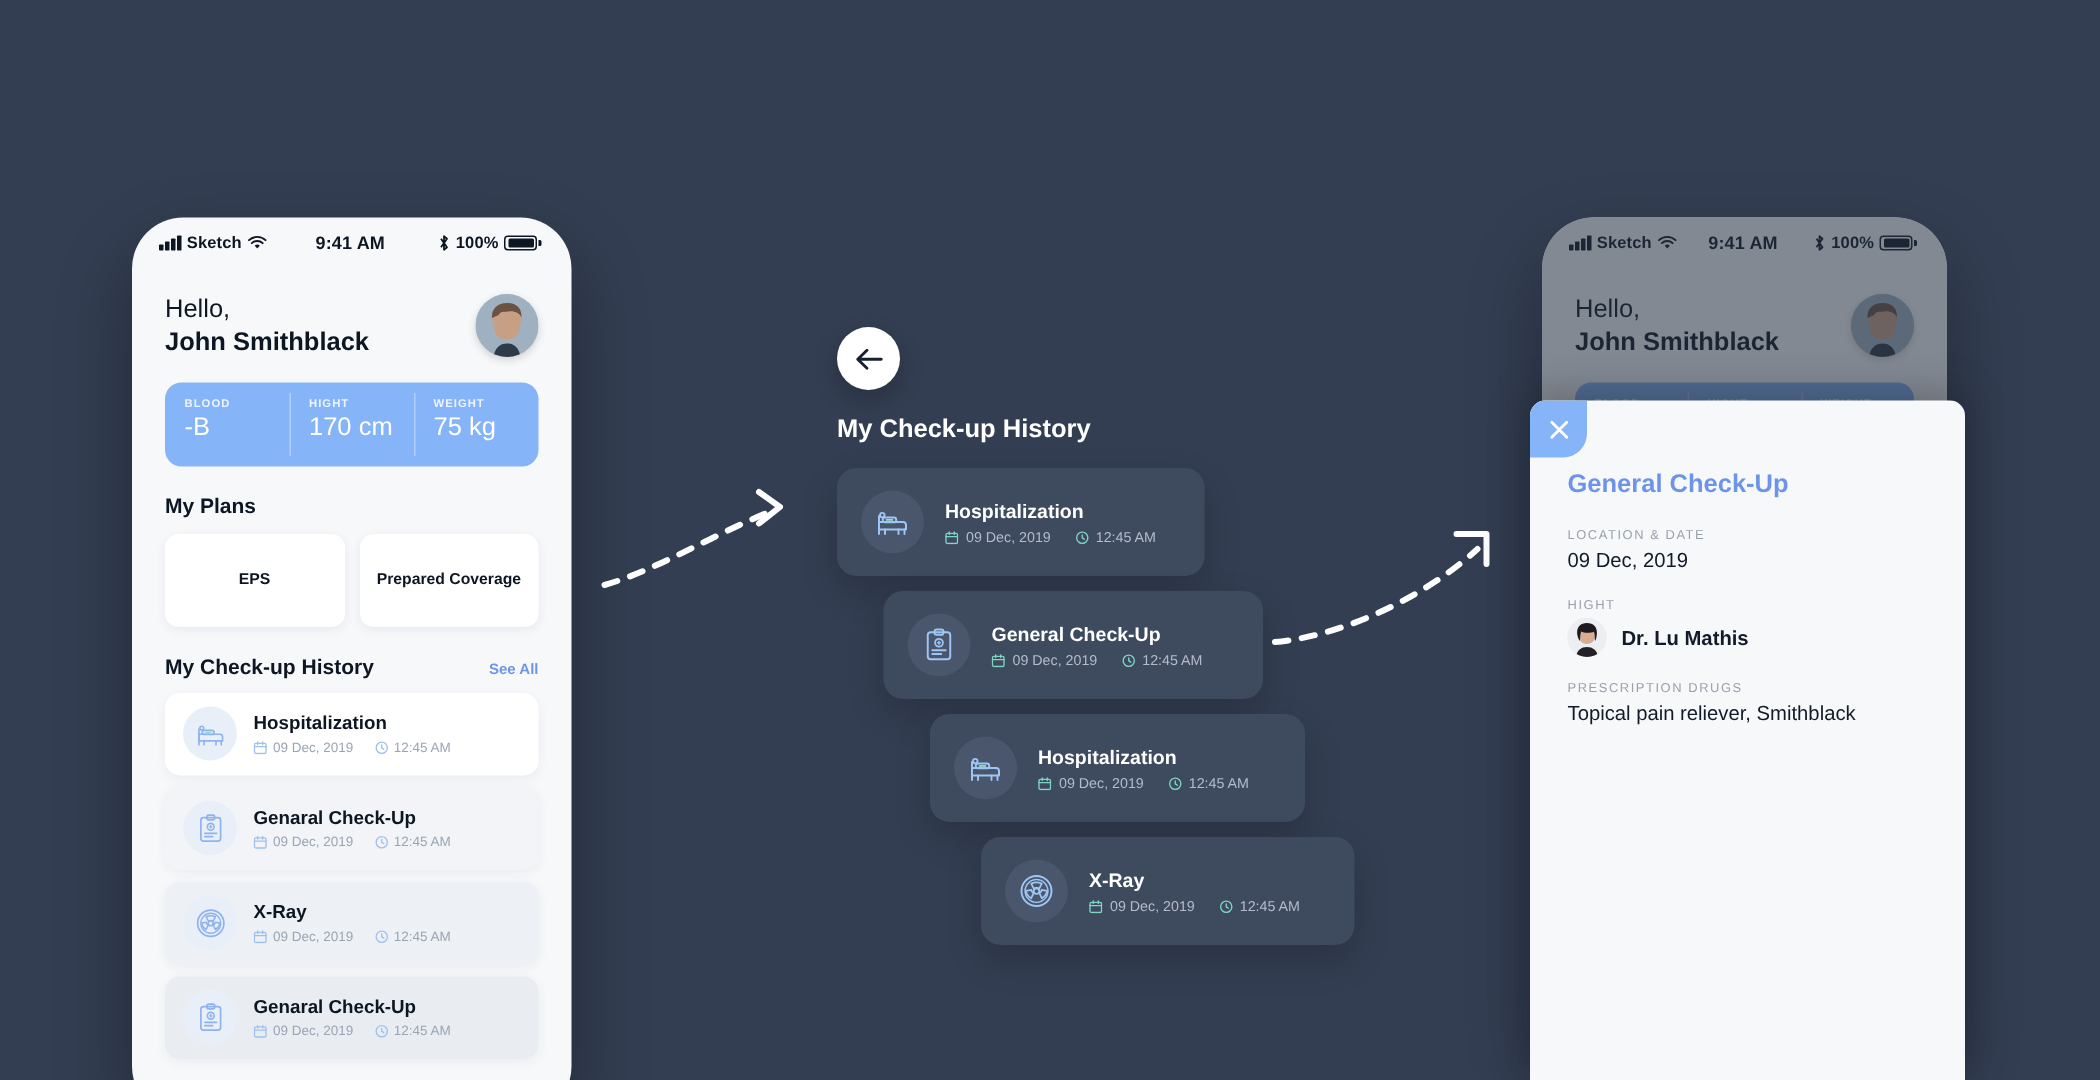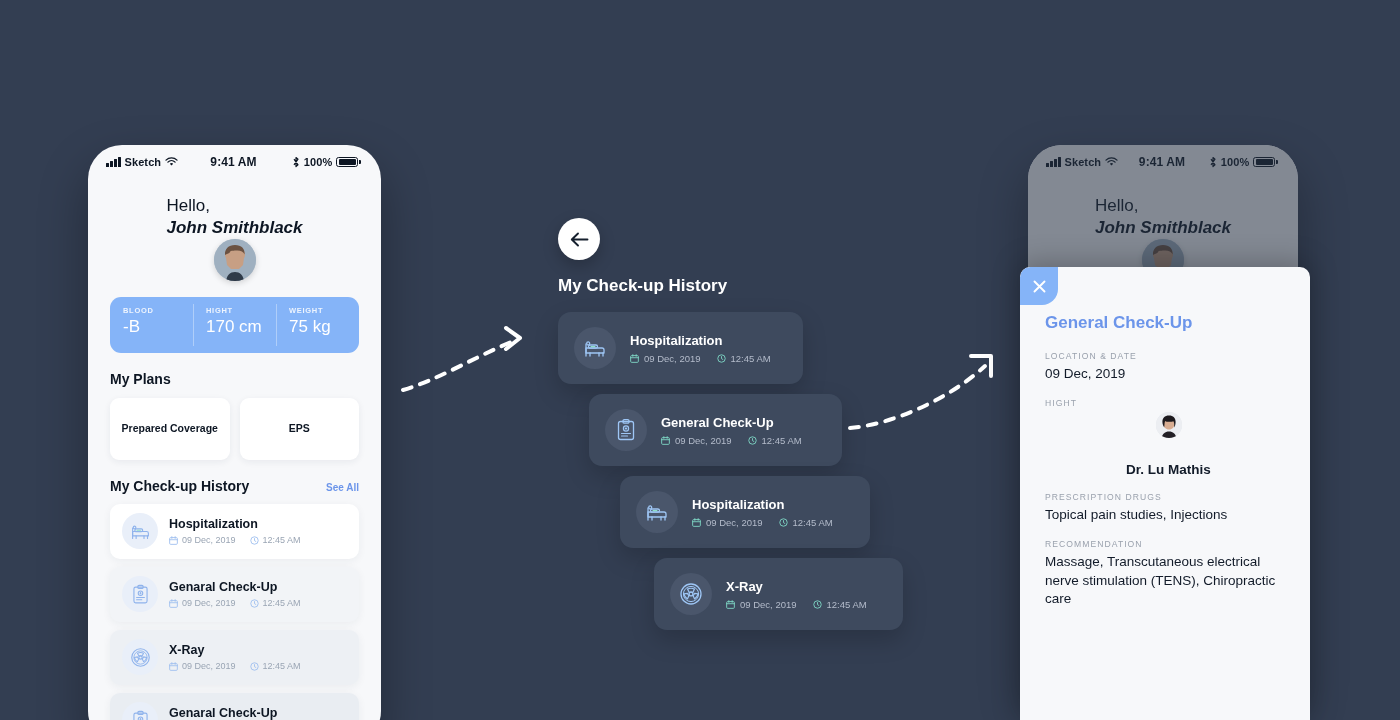--- a/index.html
+++ b/index.html
@@ -36,23 +36,23 @@
   .bars i { display: block; width: 2.5px; background: #0d1623; border-radius: .5px; }
   .bars i:nth-child(1){height:3.5px} .bars i:nth-child(2){height:5.5px}
   .bars i:nth-child(3){height:7.5px} .bars i:nth-child(4){height:9.5px}
   .batt { display: inline-flex; align-items: center; gap: 1px; }
   .batt .body { width: 22px; height: 10px; border: 1.4px solid #0d1623; border-radius: 2.6px; padding: 1.2px; }
   .batt .body span { display: block; height: 100%; width: 100%; background: #0d1623; border-radius: 1px; }
   .batt .cap { width: 1.6px; height: 4px; background: #0d1623; border-radius: 0 1px 1px 0; }
 
   
   .greet-row { display: flex; align-items: center; justify-content: space-between;
-               padding: 16px 22px 0 22px; flex-direction: column; }
+               padding: 16px 22px 0 22px; }
   .greet { font-size: 17px; color: #0d1623; line-height: 1.28; }
-  .greet .bold { font-weight: bold; display: block; font-style: italic; }
+  .greet .bold { font-weight: bold; display: block; }
   .avatar {
     width: 42px; height: 42px; border-radius: 50%; overflow: hidden; flex: none;
     background: #b9c6d3; position: relative;
     box-shadow: 0 2px 6px rgba(0,0,0,.16);
   }
   .avatar svg { display: block; width: 100%; height: 100%; }
 
   
   .vitals {
     margin: 16px 22px 0 22px; border-radius: 11px; display: flex;
@@ -141,21 +141,21 @@
   .modal-close {
     position: absolute; left: 0; top: 0; width: 38px; height: 38px;
     border-radius: 10px 0 16px 0;
     display: flex; align-items: center; justify-content: center; cursor: pointer;
   }
   .modal-title { position: absolute; left: 25px; top: 46px; font-size: 17px; font-weight: bold; }
   .modal-body { position: absolute; left: 25px; right: 18px; top: 84px; }
   .field { margin-bottom: 15px; }
   .field .lab { font-size: 8.6px; letter-spacing: 1.05px; color: #9aa1ad; margin-bottom: 4px; }
   .field .val { font-size: 13.5px; color: #121b29; line-height: 1.35; }
-  .doctor { display: flex; align-items: center; gap: 24px; margin-top: 2px; flex-direction: column; }
+  .doctor { display: flex; align-items: center; gap: 10px; margin-top: 2px; }
   .doc-av {
     width: 26px; height: 26px; border-radius: 50%; overflow: hidden; flex: none;
     background: #e4e7ec;
   }
   .doc-av svg { display: block; width: 100%; height: 100%; }
   .doc-name { font-size: 13.5px; font-weight: bold; color: #121b29; }
 </style>
 </head>
 <body>
 
@@ -221,24 +221,24 @@
       <div class="k">WEIGHT</div>
       <div class="v">75 kg</div>
     </div>
       </div>
 
     <div class="sec-row">
       <div class="sec-title">My Plans</div>
     </div>
     <div class="plans" id="plans">
         <div class="plan">
-          <span>Prepared Coverage</span>
+          <span>EPS</span>
         </div>
         <div class="plan">
-          <span>EPS</span>
+          <span>Prepared Coverage</span>
         </div>
       </div>
 
     <div class="sec-row">
       <div class="sec-title">My Check-up History</div>
       <div class="see-all">See All</div>
     </div>
     <div class="hist" id="hist">
   <div class="hcard ">
     <div class="hicon">
@@ -543,22 +543,18 @@
   <path d="M13 6c4 0 5.6 2.4 5.6 5.4 0 3.4-2.2 6-5.6 6s-5.6-2.6-5.6-6C7.4 8.4 9 6 13 6z" fill="#d8ad92"></path>
   <path d="M13 3.4c4.4 0 6.6 2.6 6.6 6.4 0 2.4-.6 4.6-1.2 5.6-.4-2.4.2-5-1-6.2-1.6.8-6.6 1-8.2-.2-.8 1.4-.6 4-1 6.4-.8-1.2-1.8-3.2-1.8-5.6 0-3.8 2.2-6.4 6.6-6.4z" fill="#1d1a1e"></path>
   <path d="M5.6 26c.8-4.4 3.4-6.6 7.4-6.6s6.6 2.2 7.4 6.6z" fill="#232026"></path>
               </svg>
             </div>
             <div class="doc-name">Dr. Lu Mathis</div>
           </div>
   </div>
         <div class="field">
     <div class="lab">PRESCRIPTION DRUGS</div>
-    <div class="val">Topical pain studies, Injections</div>
-  </div>
-        <div class="field">
-    <div class="lab">RECOMMENDATION</div>
-    <div class="val">Massage, Transcutaneous electrical nerve stimulation (TENS), Chiropractic care</div>
+    <div class="val">Topical pain reliever, Smithblack</div>
   </div>
       </div>
   </div>
 
 </div>
 
 </body></html>

